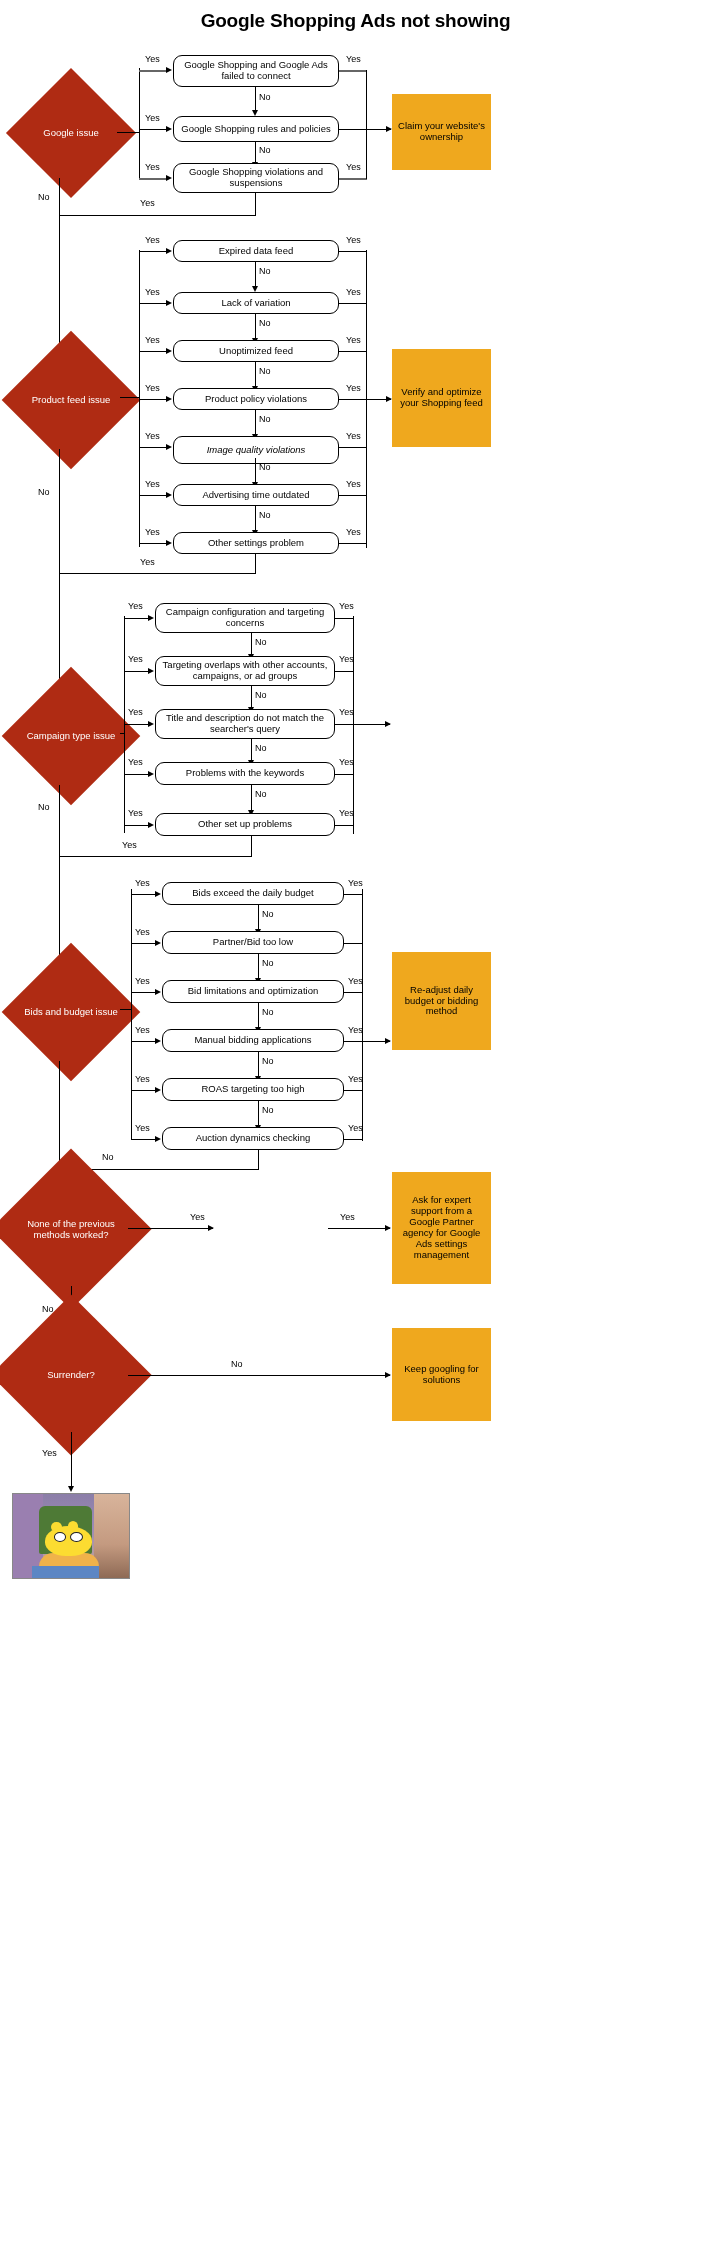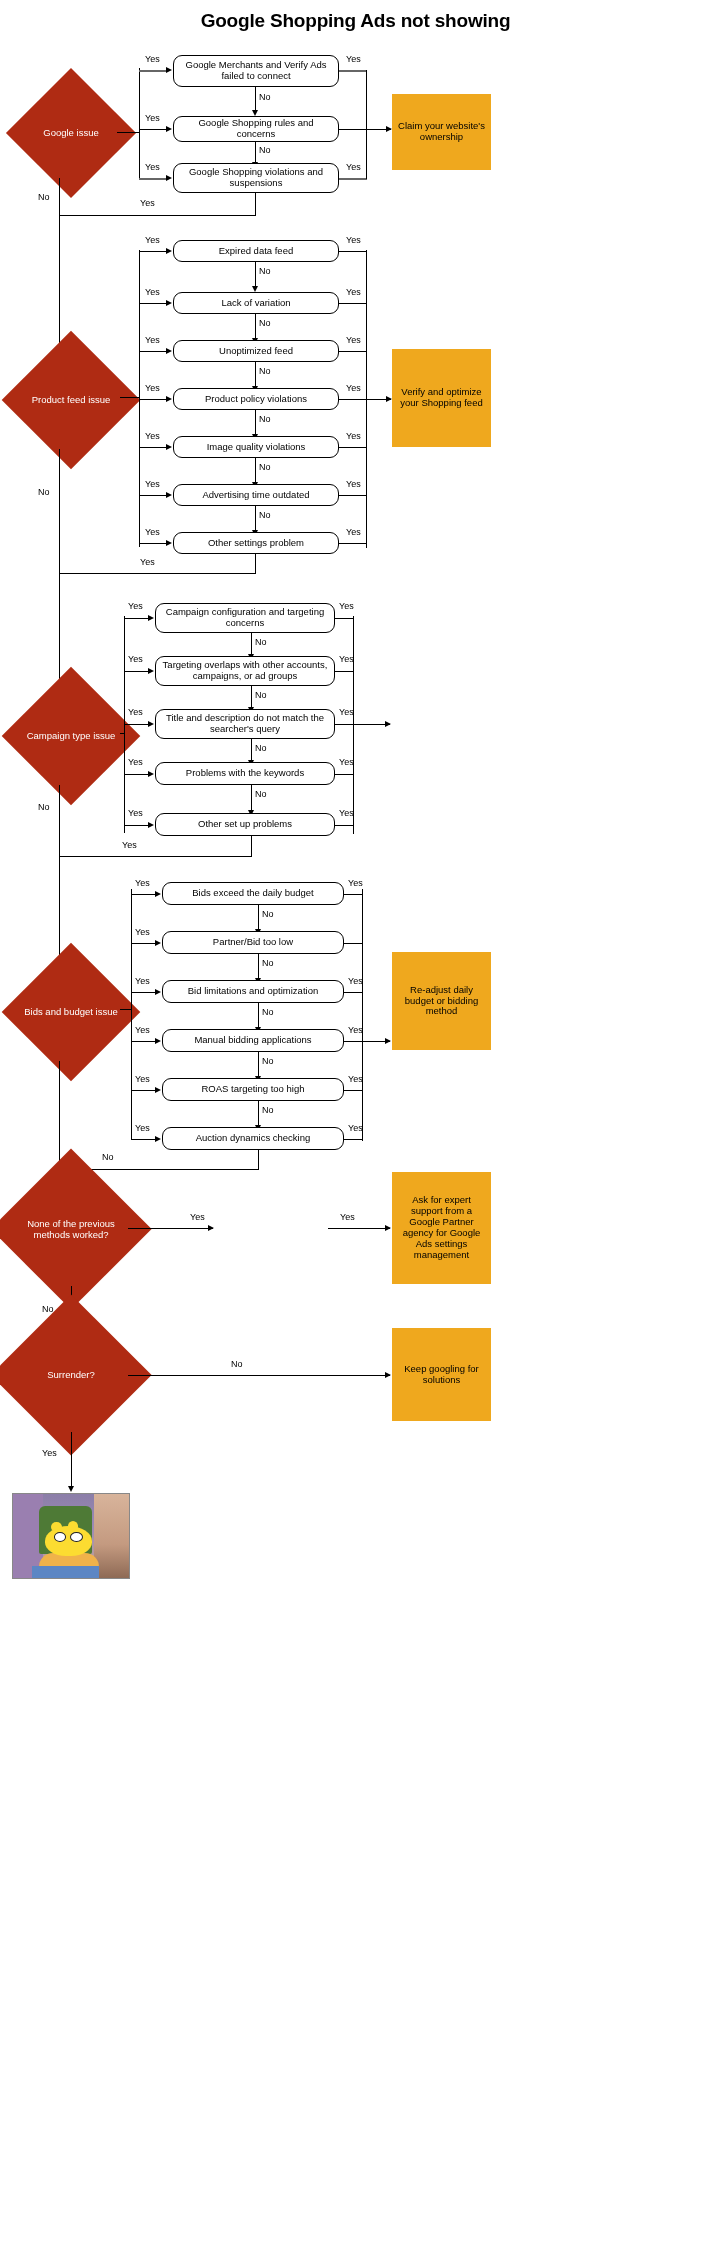--- a/index.html
+++ b/index.html
@@ -156,36 +156,36 @@
 
   <div class="diamond-wrap" style="left:25px; top:87px; width:92px; height:92px;">
     <div class="dia"></div>
     <div class="dlabel">Google issue</div>
   </div>
 
   <div class="ln h" style="left:117px; top:132px; width:23px;"></div>
   <div class="ln v" style="left:139px; top:68px; height:110px;"></div>
 
   <div class="node rbox" style="left:173px; top:55px; width:166px; height:32px;">
-    <span>Google Merchants and Verify Ads failed to connect</span>
+    <span>Google Shopping and Google Ads failed to connect</span>
   </div>
   <div class="ln gray" style="left:139px; top:70px; width:28px;"></div>
   <div class="arrow-r" style="left:166px; top:67px;"></div>
   <div class="elabel" style="left:145px; top:54px;">Yes</div>
 
   <div class="ln gray" style="left:339px; top:70px; width:28px;"></div>
   <div class="ln v" style="left:366px; top:70px; height:62px;"></div>
   <div class="elabel" style="left:346px; top:54px;">Yes</div>
 
   <div class="ln v" style="left:255px; top:87px; height:24px;"></div>
   <div class="arrow-d" style="left:252px; top:110px;"></div>
   <div class="elabel" style="left:259px; top:92px;">No</div>
 
   <div class="node rbox" style="left:173px; top:116px; width:166px; height:26px;">
-    <span>Google Shopping rules and concerns</span>
+    <span>Google Shopping rules and policies</span>
   </div>
   <div class="ln h" style="left:139px; top:129px; width:28px;"></div>
   <div class="arrow-r" style="left:166px; top:126px;"></div>
   <div class="elabel" style="left:145px; top:113px;">Yes</div>
 
   <div class="ln h" style="left:339px; top:129px; width:52px;"></div>
   <div class="arrow-r" style="left:386px; top:126px;"></div>
 
   <div class="ln v" style="left:255px; top:142px; height:21px;"></div>
   <div class="arrow-d" style="left:252px; top:162px;"></div>
@@ -265,21 +265,21 @@
   <div class="ln h" style="left:139px; top:399px; width:28px;"></div>
   <div class="arrow-r" style="left:166px; top:396px;"></div>
   <div class="elabel" style="left:145px; top:383px;">Yes</div>
   <div class="ln h" style="left:339px; top:399px; width:52px;"></div>
   <div class="arrow-r" style="left:386px; top:396px;"></div>
   <div class="elabel" style="left:346px; top:383px;">Yes</div>
   <div class="ln v" style="left:255px; top:410px; height:25px;"></div>
   <div class="arrow-d" style="left:252px; top:434px;"></div>
   <div class="elabel" style="left:259px; top:414px;">No</div>
 
-  <div class="node rbox" style="left:173px; top:436px; width:166px; height:22px;">
+  <div class="node rbox" style="left:173px; top:436px; width:166px; height:28px;font-style:italic;">
     <span>Image quality violations</span>
     </div>
   <div class="ln h" style="left:139px; top:447px; width:28px;"></div>
   <div class="arrow-r" style="left:166px; top:444px;"></div>
   <div class="elabel" style="left:145px; top:431px;">Yes</div>
   <div class="ln h" style="left:339px; top:447px; width:28px;"></div>
   <div class="elabel" style="left:346px; top:431px;">Yes</div>
   <div class="ln v" style="left:255px; top:458px; height:25px;"></div>
   <div class="arrow-d" style="left:252px; top:482px;"></div>
   <div class="elabel" style="left:259px; top:462px;">No</div>

